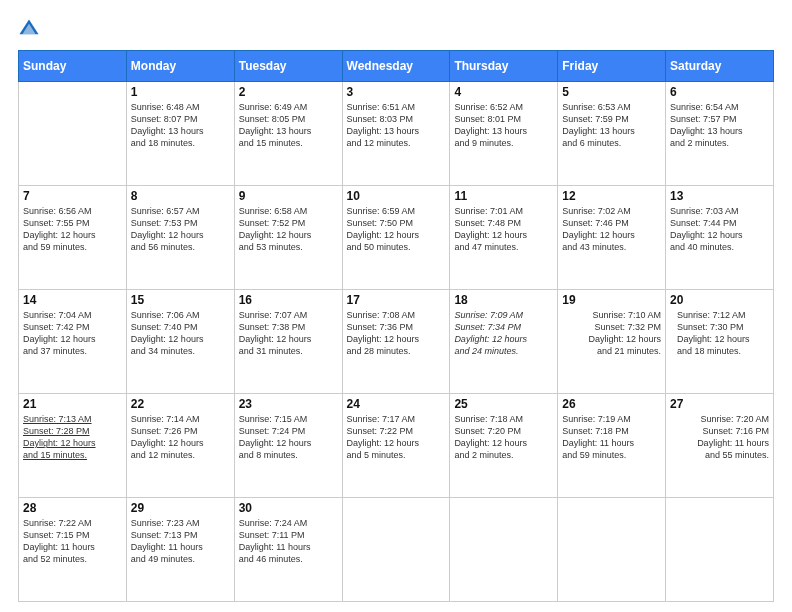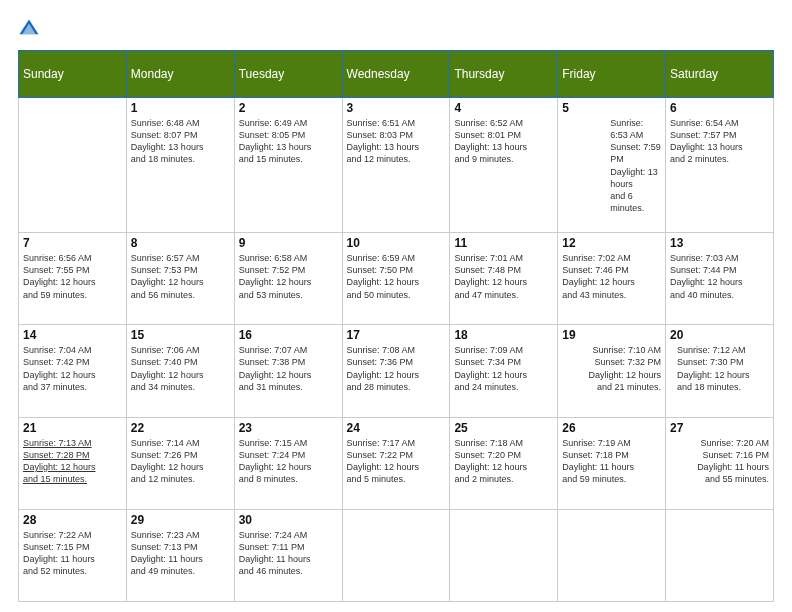--- a/index.html
+++ b/index.html
@@ -52,25 +52,25 @@
       color: #444;
     }
     .calendar {
       flex: 1;
       border: 1px solid #bbb;
       border-collapse: collapse;
       width: 100%;
       table-layout: fixed;
     }
     .calendar th {
-      background-color: #4d7c0f;
+      background-color: #3b82f6;
       color: #fff;
       font-size: 12px;
-      font-weight: normal;
-      padding: 16px 4px;
+      font-weight: bold;
+      padding: 8px 4px;
       text-align: left;
       border: 1px solid #1a6dc0;
     }
     .calendar td {
       border: 1px solid #ccc;
       vertical-align: top;
       padding: 3px 4px;
       font-size: 9.5px;
       color: #333;
       height: 82px;
@@ -147,21 +147,21 @@
           </td>
           <td>
             <span class="day-num">4</span>
             <div class="cell-text" style="white-space: pre-line;">Sunrise: 6:52 AM
 Sunset: 8:01 PM
 Daylight: 13 hours
 and 9 minutes.</div>
           </td>
           <td>
             <span class="day-num">5</span>
-            <div class="cell-text" style="white-space: pre-line; margin-left: 48px;">Sunrise: 6:53 AM
+            <div class="cell-text" style="white-space: pre-line;">Sunrise: 6:53 AM
 Sunset: 7:59 PM
 Daylight: 13 hours
 and 6 minutes.</div>
           </td>
           <td>
             <span class="day-num">6</span>
             <div class="cell-text" style="white-space: pre-line;">Sunrise: 6:54 AM
 Sunset: 7:57 PM
 Daylight: 13 hours
 and 2 minutes.</div>
@@ -242,21 +242,21 @@
           </td>
           <td>
             <span class="day-num">17</span>
             <div class="cell-text" style="white-space: pre-line;">Sunrise: 7:08 AM
 Sunset: 7:36 PM
 Daylight: 12 hours
 and 28 minutes.</div>
           </td>
           <td>
             <span class="day-num">18</span>
-            <div class="cell-text" style="white-space: pre-line;">Sunrise: 7:09 AM
+            <div class="cell-text" style="white-space: pre-line; font-style: italic;">Sunrise: 7:09 AM
 Sunset: 7:34 PM
 Daylight: 12 hours
 and 24 minutes.</div>
           </td>
           <td>
             <span class="day-num">19</span>
             <div class="cell-text" style="white-space: pre-line; text-align: right;">Sunrise: 7:10 AM
 Sunset: 7:32 PM
 Daylight: 12 hours
 and 21 minutes.</div>

